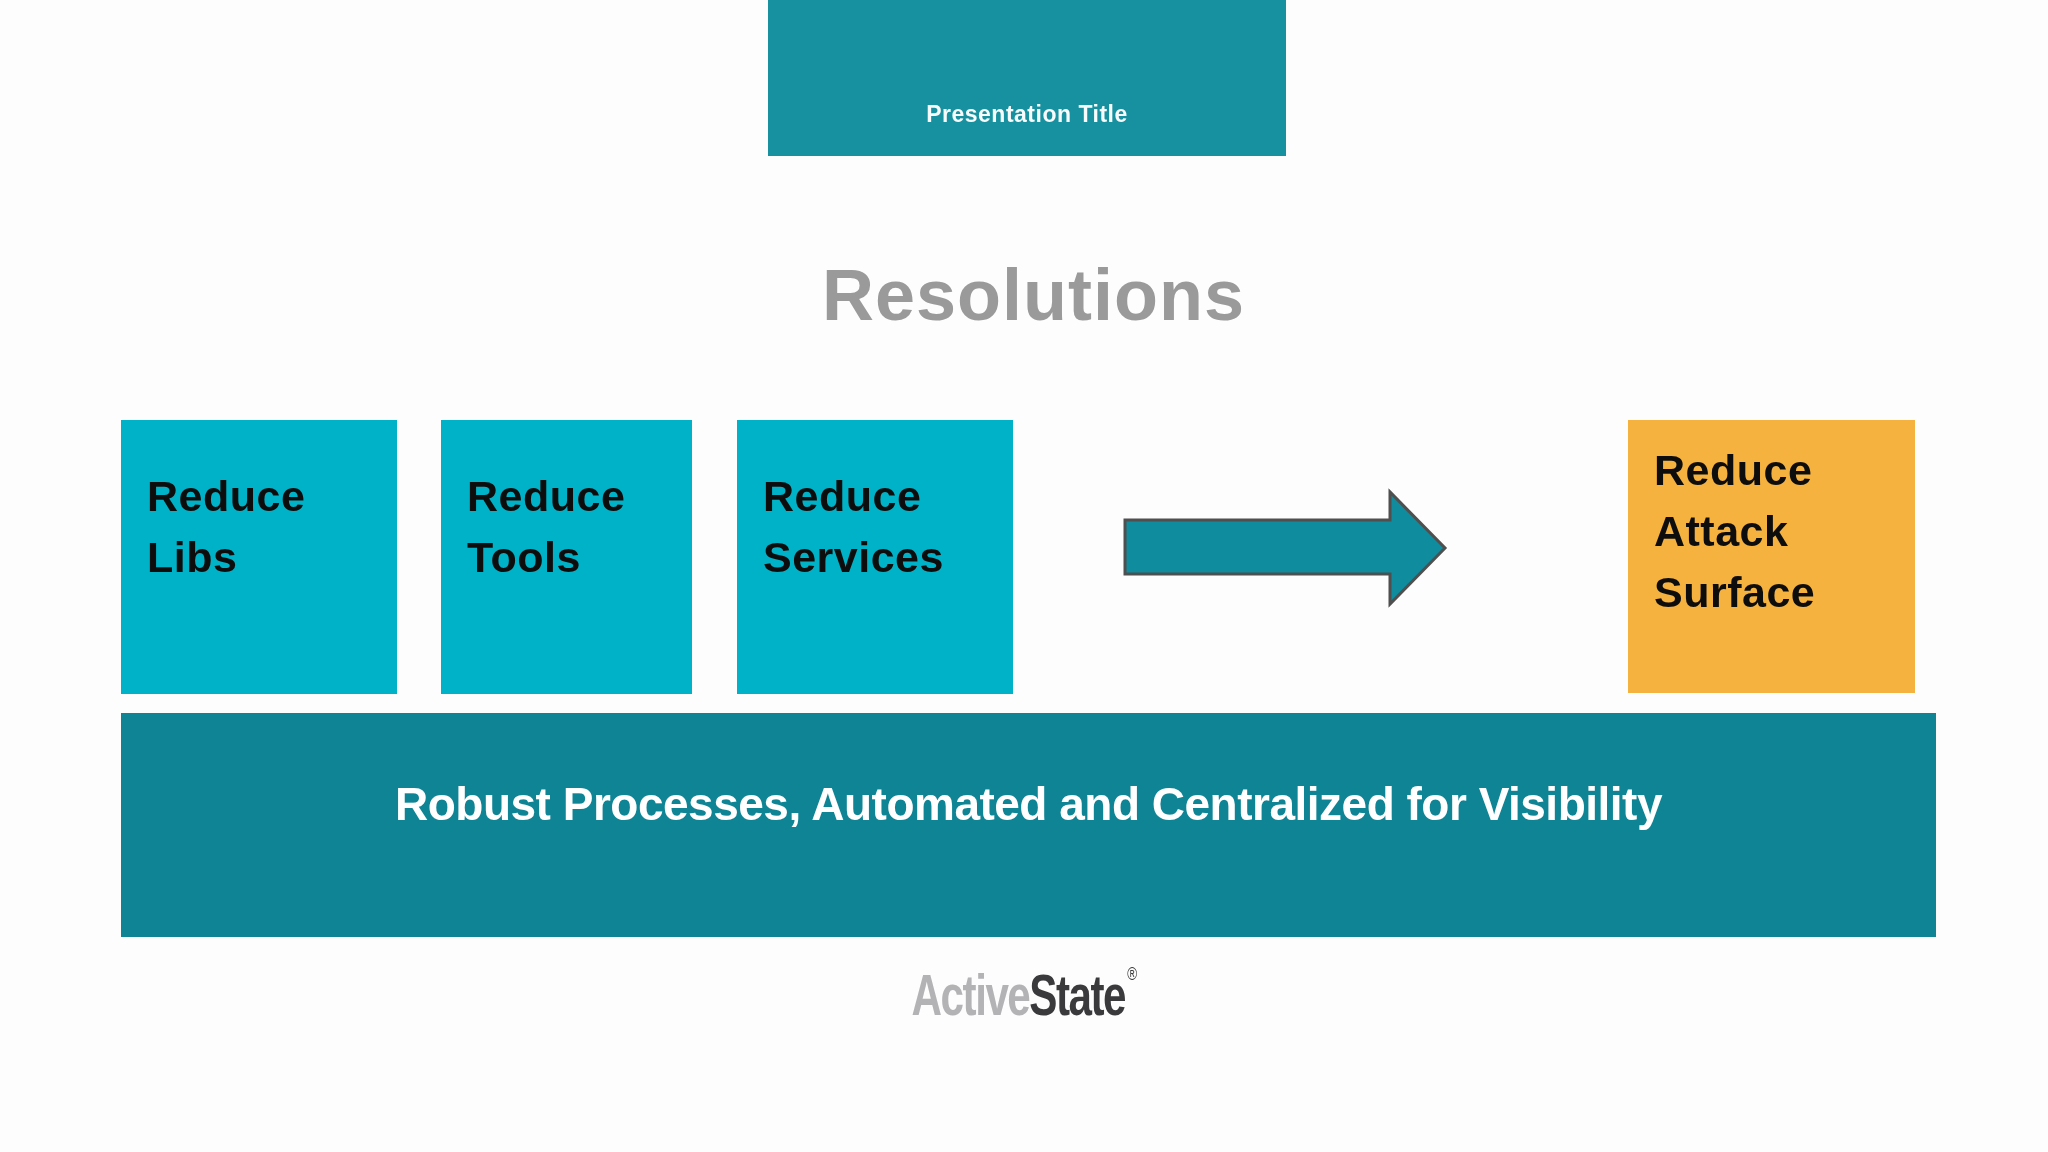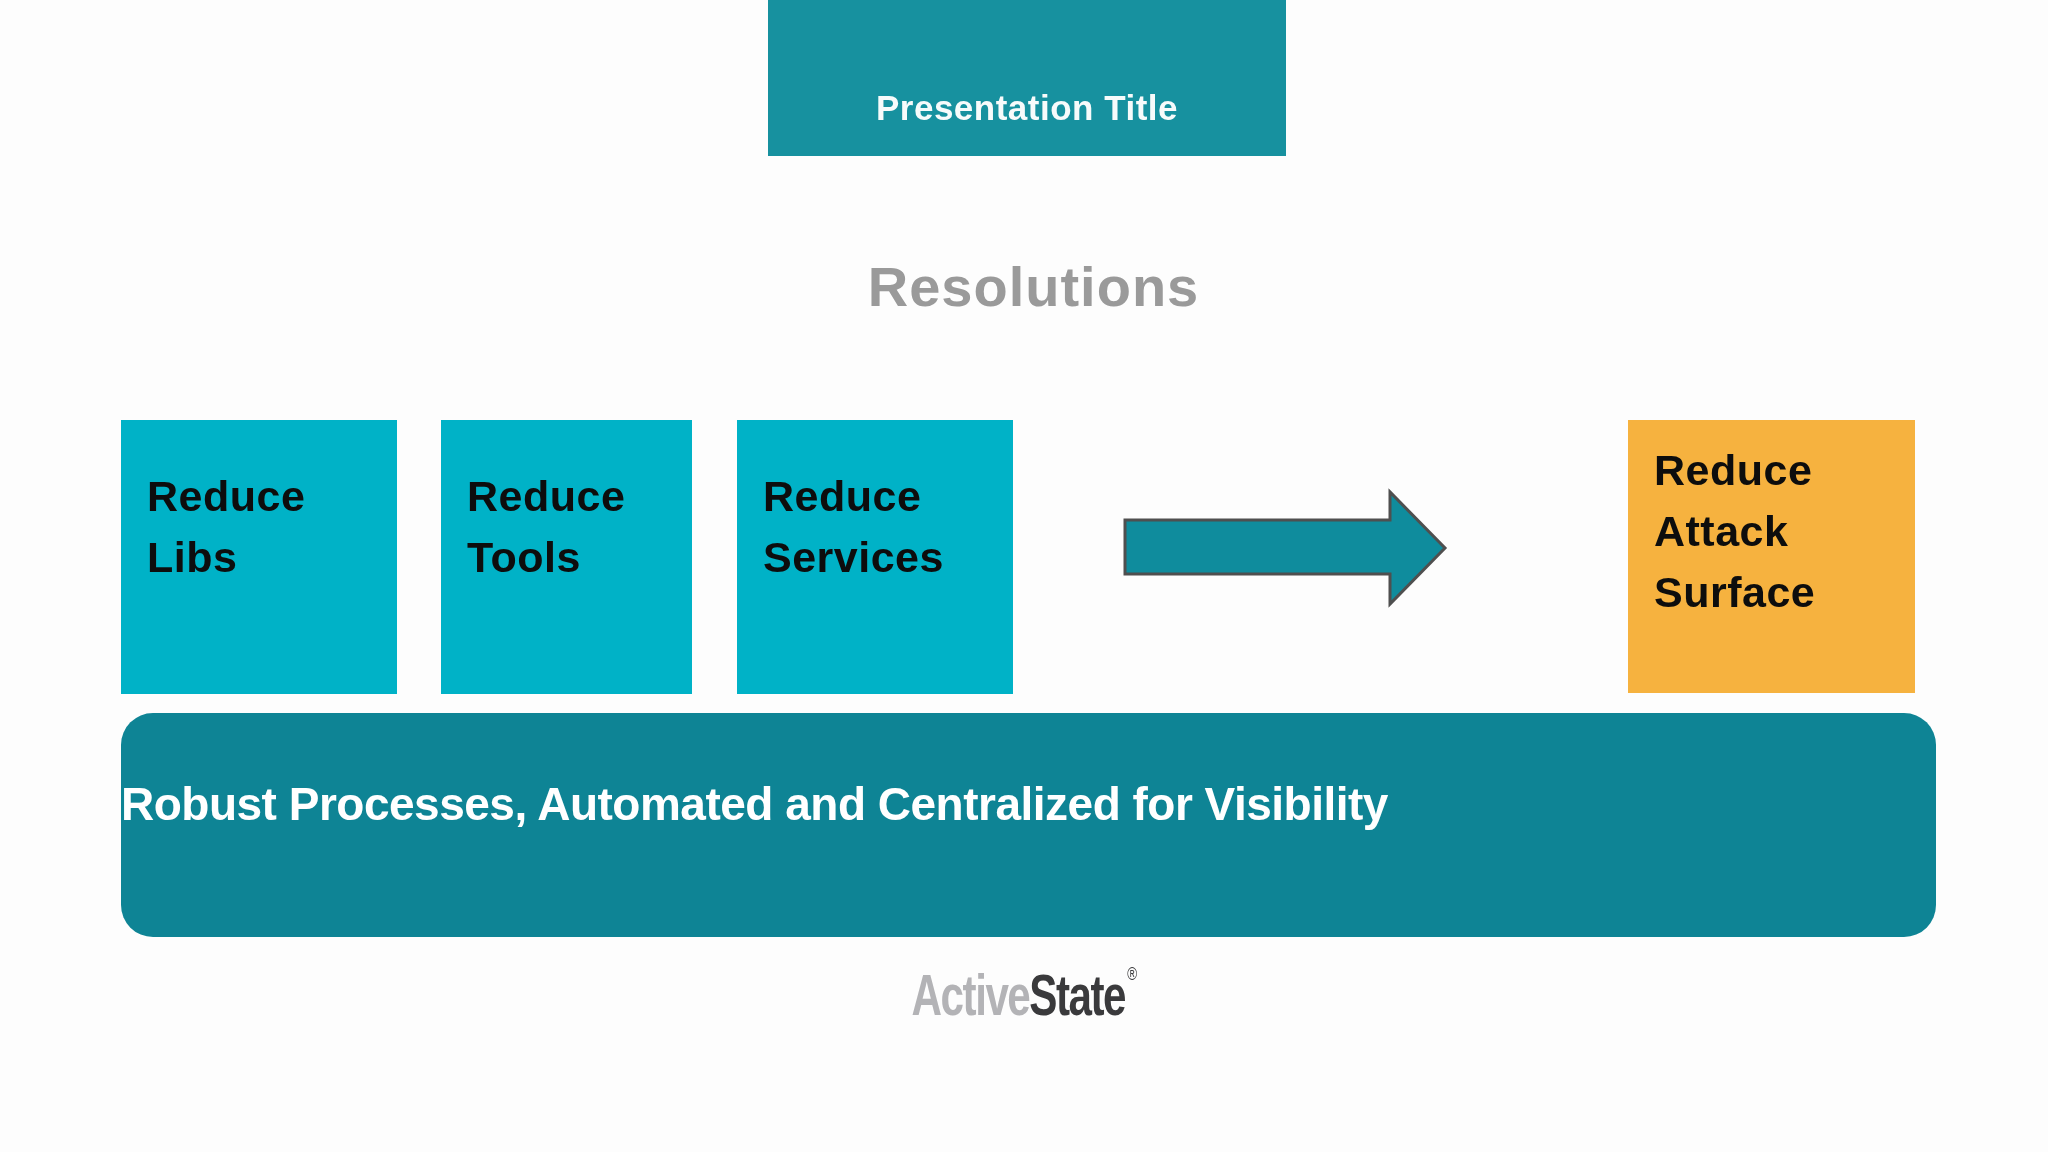--- a/index.html
+++ b/index.html
@@ -19,33 +19,33 @@
     width: 518px; height: 156px;
     background: var(--header-teal, #17919f);
     display: flex;
     align-items: flex-end;
     justify-content: center;
     padding-bottom: 28px;
     box-sizing: border-box;
   }
   .header-box .header-title {
     color: var(--header-text, #f7fbfb);
-    font-size: 35px;
+    font-size: 23px;
     font-weight: 700;
     letter-spacing: 0.5px;
     white-space: nowrap;
   }
 
   
   .slide-title {
     position: absolute;
     left: 0; right: 0;
     top: 254px;
     text-align: center;
-    font-size: 56px;
+    font-size: 72px;
     font-weight: 700;
     color: var(--title-gray, #9a9a9a);
     letter-spacing: 1px;
     padding-left: 19px;
   }
 
   
   .pbox {
     position: absolute;
     top: 420px;
@@ -87,24 +87,23 @@
   }
 
   
   .banner {
     position: absolute;
     left: 121px; top: 713px;
     width: 1815px; height: 224px;
     background: var(--banner-bg, #0e8495);
     display: flex;
     align-items: center;
-    justify-content: flex-start;
+    justify-content: center;
     padding-bottom: 42px;
     box-sizing: border-box;
-    border-radius: 32px;
   }
   .banner .banner-text {
     color: var(--banner-text, #ffffff);
     font-size: 46px;
     font-weight: 700;
     letter-spacing: -0.5px;
     white-space: nowrap;
   }
 
   

